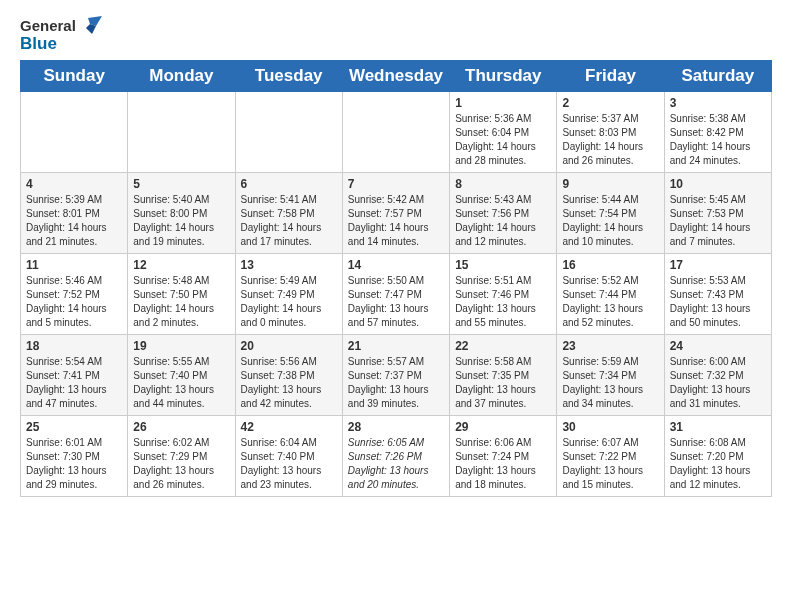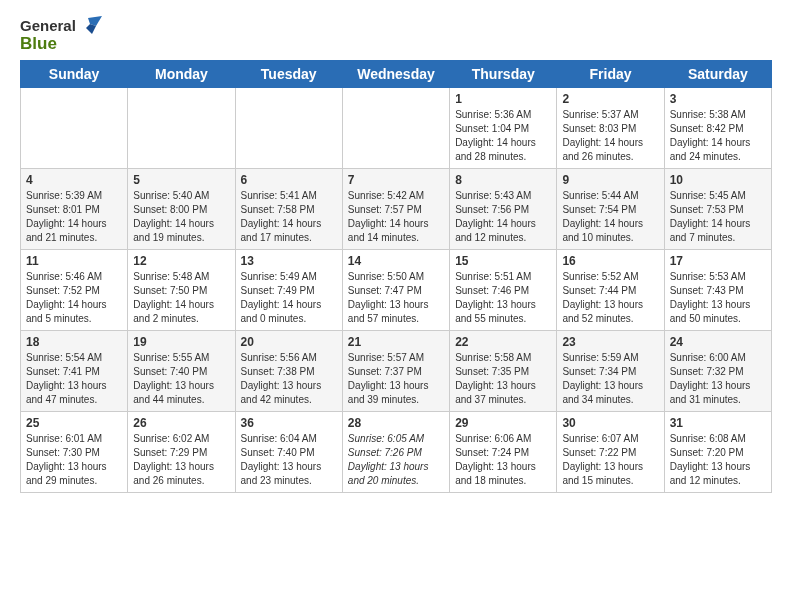--- a/index.html
+++ b/index.html
@@ -42,21 +42,21 @@
     table {
       width: 100%;
       border-collapse: collapse;
       table-layout: fixed;
     }
     thead tr th {
       background-color: #2a6db5;
       color: #fff;
       text-align: center;
       padding: 5px 3px;
-      font-size: 14px;
+      font-size: 17px;
       font-weight: bold;
       border: 1px solid #2a6db5;
     }
     tbody tr td {
       vertical-align: top;
       border: 1px solid #ccc;
       padding: 4px 5px;
       font-size: 10.5px;
       color: #333;
       background: #fff;
@@ -85,21 +85,21 @@
 <div class="header-area">
   <div class="logo">
     <div class="logo-line">
       <span style="font-size:15px;font-weight:bold;color:#333;">General</span>
       <svg width="22" height="18" viewBox="0 0 22 18" style="margin-left:2px;">
         <polygon points="8,2 22,0 16,10 10,8" fill="#2a6db5"></polygon>
         <polygon points="10,8 16,10 12,18 6,12" fill="#1a4d8f"></polygon>
       </svg>
     </div>
     <div>
-      <span style="font-size:17px;font-weight:bold;color:#4d7c0f;">Blue</span>
+      <span style="font-size:17px;font-weight:bold;color:#0369a1;">Blue</span>
     </div>
   </div>
   <div class="title-area">
     <div class="main-title"></div>
     <div class="subtitle"></div>
   </div>
 </div>
 
 <table>
   <thead>
@@ -113,21 +113,21 @@
         <th>Saturday</th>
       </tr>
   </thead>
   <tbody id="calendar-body">
   <tr>
         <td class="empty"></td>
         <td class="empty"></td>
         <td class="empty"></td>
         <td class="empty"></td>
         <td><span class="day-number">1</span><span class="day-info" style="white-space: pre-line;">Sunrise: 5:36 AM
-Sunset: 1:04 PM
+Sunset: 6:04 PM
 Daylight: 14 hours
 and 28 minutes.</span></td>
         <td><span class="day-number">2</span><span class="day-info" style="white-space: pre-line;">Sunrise: 5:37 AM
 Sunset: 8:03 PM
 Daylight: 14 hours
 and 26 minutes.</span></td>
         <td><span class="day-number">3</span><span class="day-info" style="white-space: pre-line;">Sunrise: 5:38 AM
 Sunset: 8:42 PM
 Daylight: 14 hours
 and 24 minutes.</span></td>
@@ -224,21 +224,21 @@
       </tr>
       <tr>
         <td><span class="day-number">25</span><span class="day-info" style="white-space: pre-line;">Sunrise: 6:01 AM
 Sunset: 7:30 PM
 Daylight: 13 hours
 and 29 minutes.</span></td>
         <td><span class="day-number">26</span><span class="day-info" style="white-space: pre-line;">Sunrise: 6:02 AM
 Sunset: 7:29 PM
 Daylight: 13 hours
 and 26 minutes.</span></td>
-        <td><span class="day-number">36</span><span class="day-info" style="white-space: pre-line;">Sunrise: 6:04 AM
+        <td><span class="day-number">42</span><span class="day-info" style="white-space: pre-line;">Sunrise: 6:04 AM
 Sunset: 7:40 PM
 Daylight: 13 hours
 and 23 minutes.</span></td>
         <td><span class="day-number">28</span><span class="day-info" style="white-space: pre-line; font-style: italic;">Sunrise: 6:05 AM
 Sunset: 7:26 PM
 Daylight: 13 hours
 and 20 minutes.</span></td>
         <td><span class="day-number">29</span><span class="day-info" style="white-space: pre-line;">Sunrise: 6:06 AM
 Sunset: 7:24 PM
 Daylight: 13 hours

